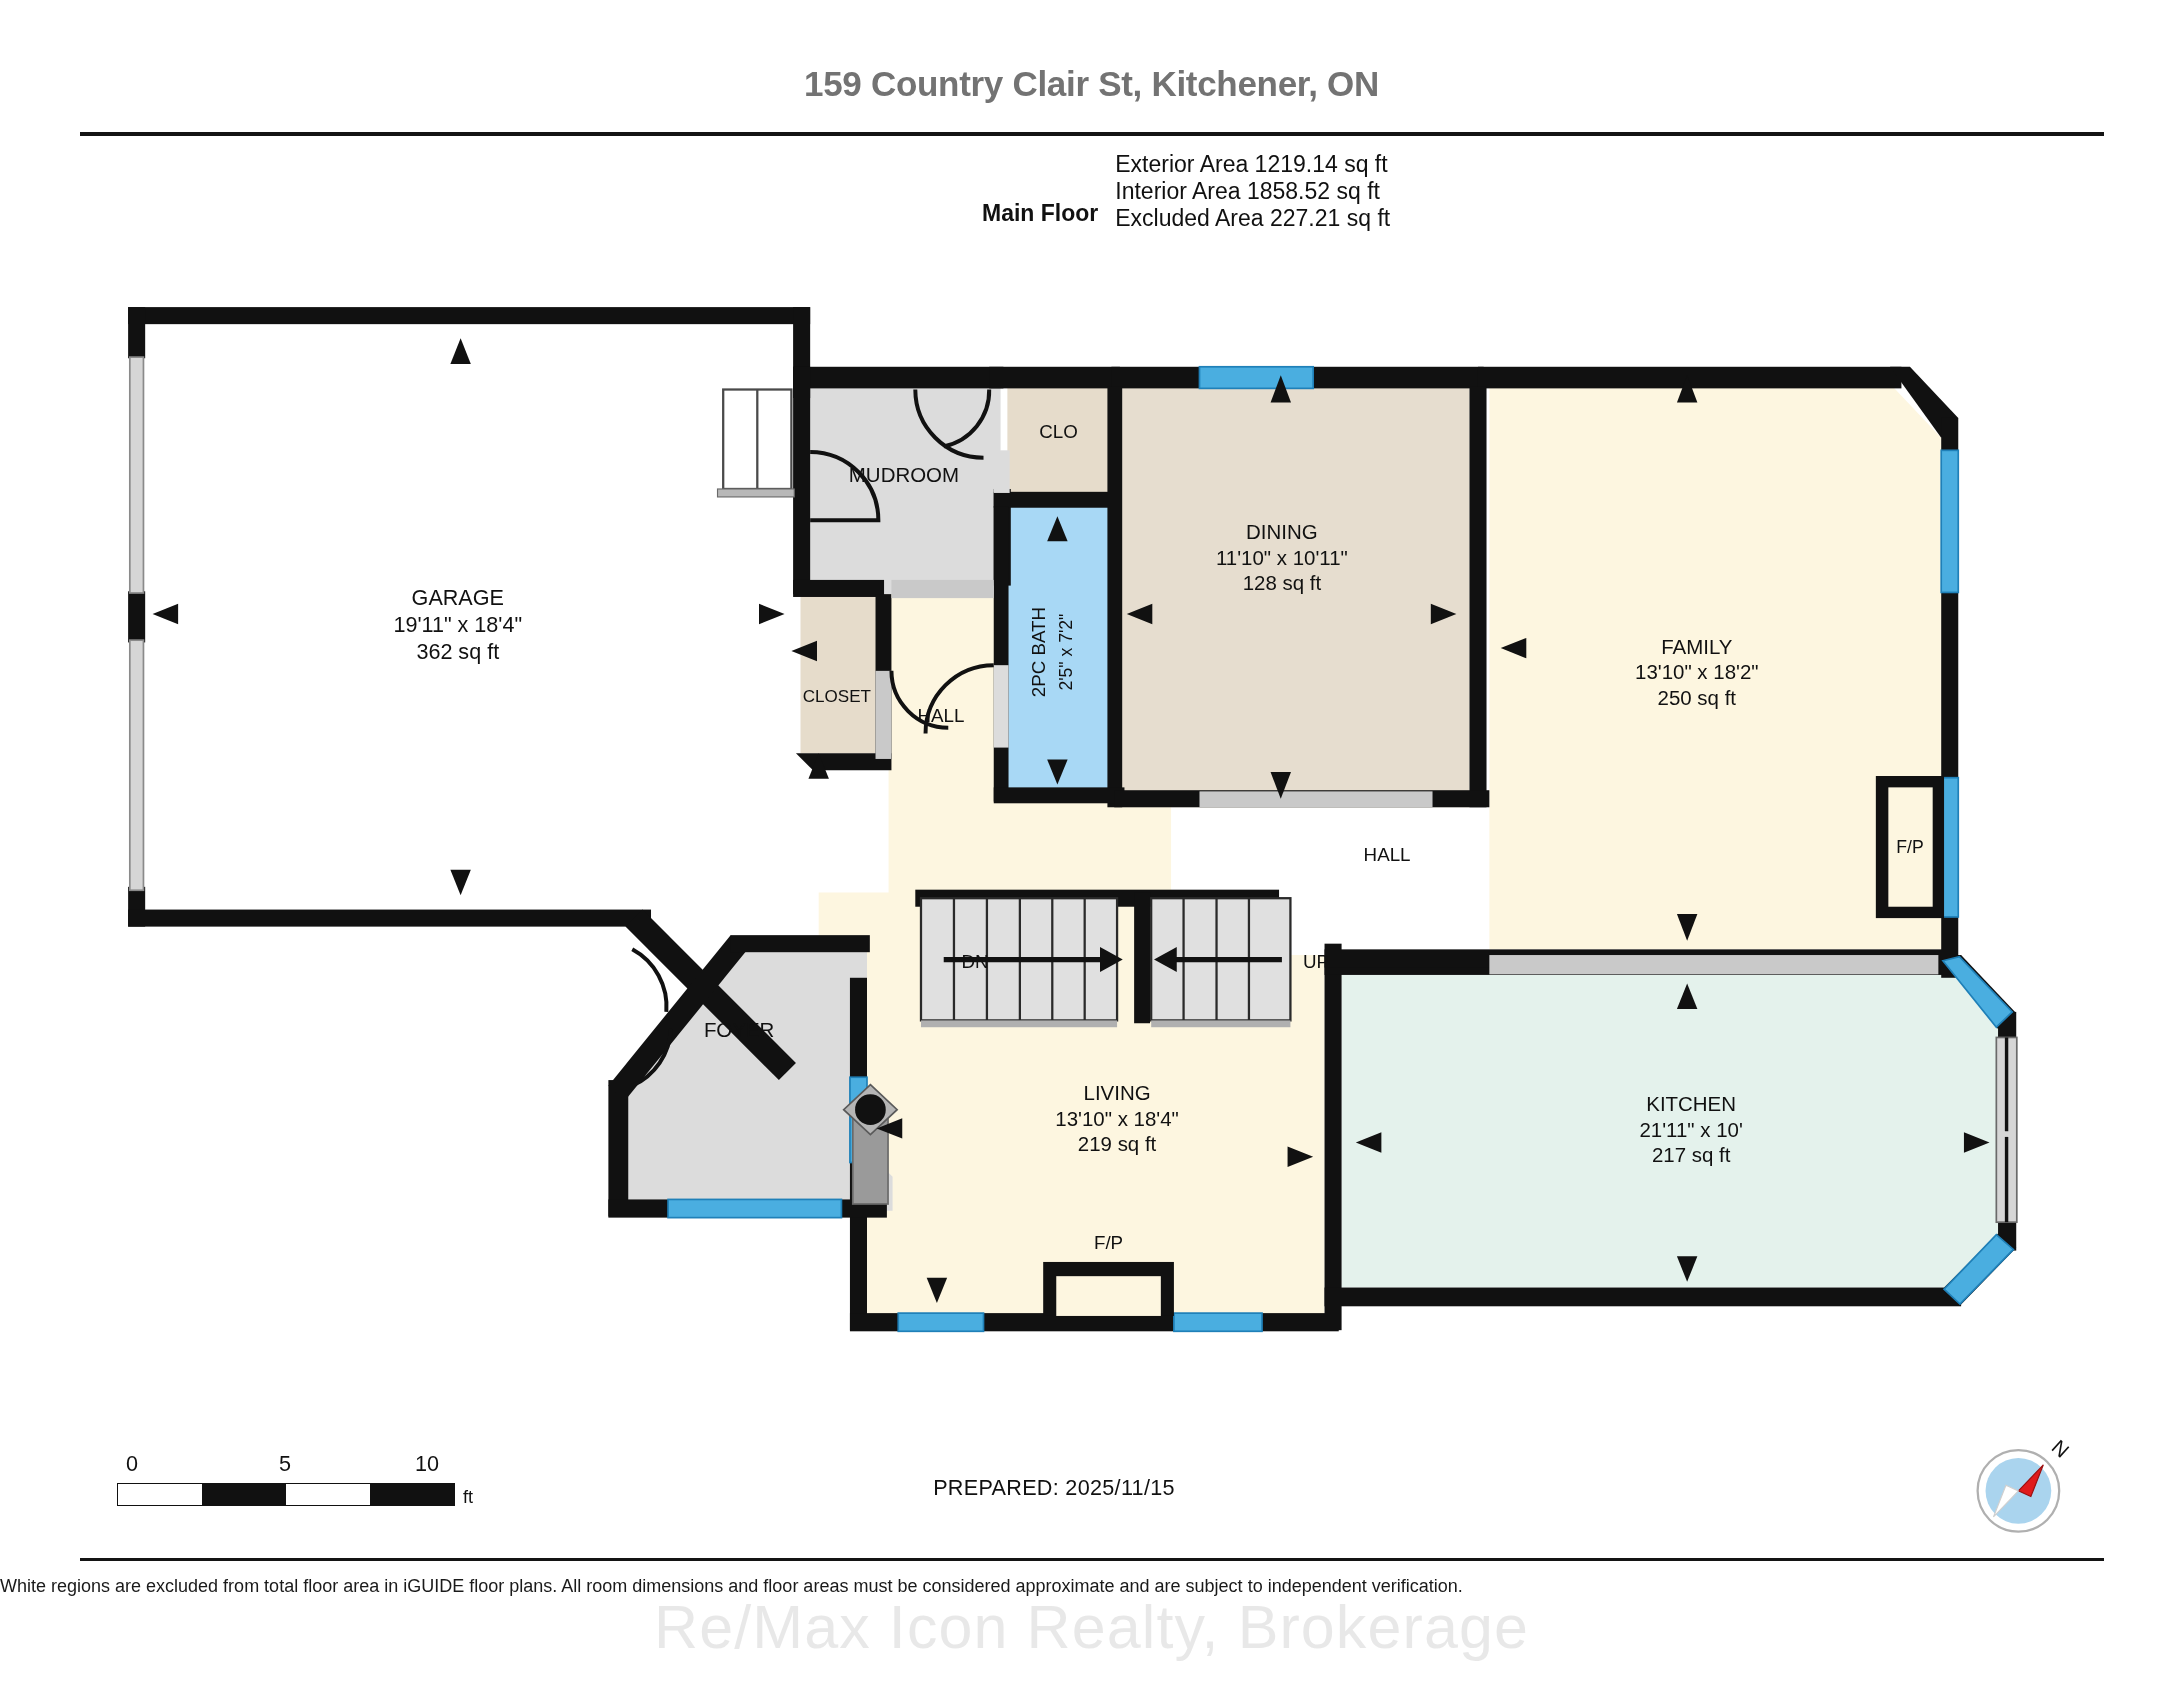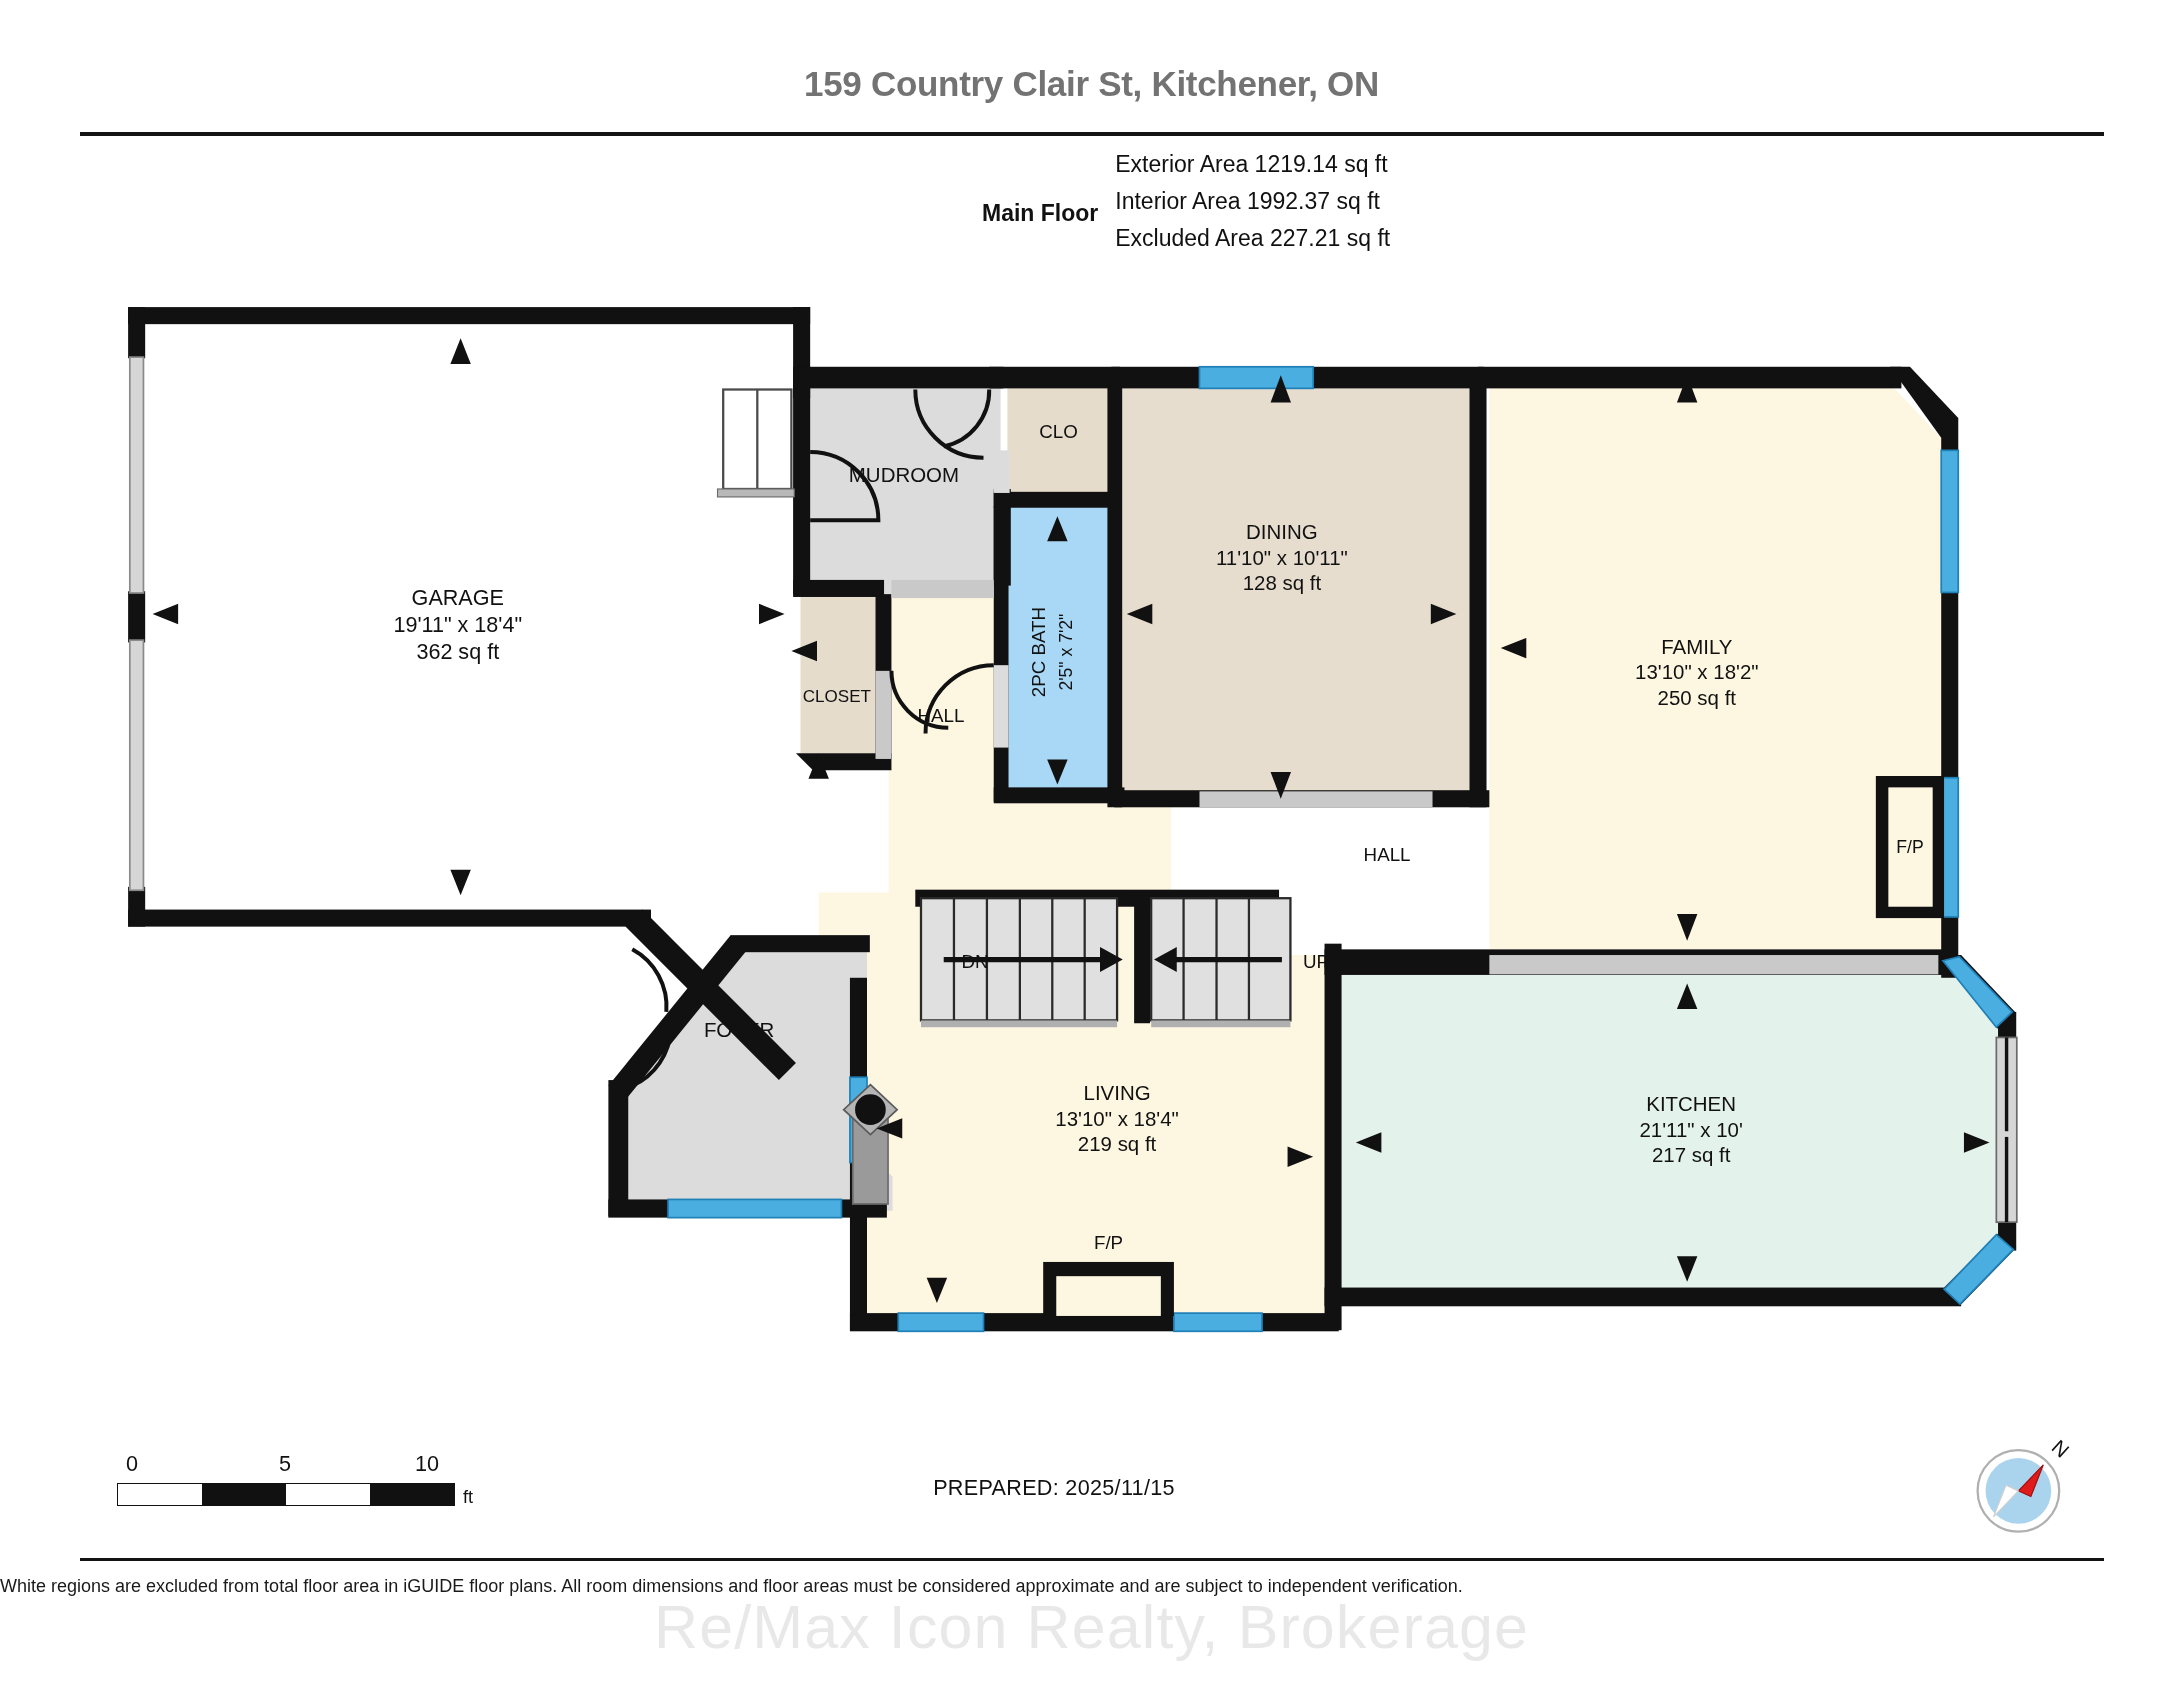--- a/index.html
+++ b/index.html
@@ -12,21 +12,21 @@
     position:absolute;left:0;top:64px;width:2183px;text-align:center;
     font-size:35px;font-weight:bold;letter-spacing:-0.3px;color:#737373;
   }
   #title-rule{
     position:absolute;left:80px;top:132px;width:2024px;height:4px;background:#141414;
   }
   #area-block{
     position:absolute;left:982px;top:151px;display:flex;gap:17px;align-items:flex-start;
   }
   #area-block .floor-label{font-size:23px;font-weight:bold;white-space:nowrap;padding-top:1.1px;margin-top:48px;}
-  #area-block .area-lines{display:flex;flex-direction:column;gap:10px;}
+  #area-block .area-lines{display:flex;flex-direction:column;gap:0;}
   #area-block .area-lines div{font-size:23px;white-space:nowrap;}
 
   
   #plan-wrap{position:absolute;left:0px;top:273px;width:2183px;height:1114px;}
   #plan{display:block;}
 
   
   #scale-bar{position:absolute;left:117px;top:1483px;width:338px;height:23px;display:flex;border:1.7px solid #111;box-sizing:border-box;}
   #scale-bar div{flex:1;}
   .sc-w{background:#ffffff;}
@@ -46,21 +46,21 @@
 </head>
 <body>
 
 <div id="page-title">159 Country Clair St, Kitchener, ON</div>
 <div id="title-rule"></div>
 
 <div id="area-block">
   <div class="floor-label">Main Floor</div>
   <div class="area-lines">
     <div>Exterior Area 1219.14 sq ft</div>
-    <div>Interior Area 1992.37 sq ft</div>
+    <div>Interior Area 1858.52 sq ft</div>
     <div>Excluded Area 227.21 sq ft</div>
   </div>
 </div>
 
 <div id="plan-wrap">
 <svg id="plan" width="2183" height="1114" viewBox="0 0 3840 1960" xmlns="http://www.w3.org/2000/svg">
 
   <g>
 
     <polygon points="243,82 1400,82 1400,1130 1105,1130 780,1130 243,1130" fill="#ffffff"></polygon>

